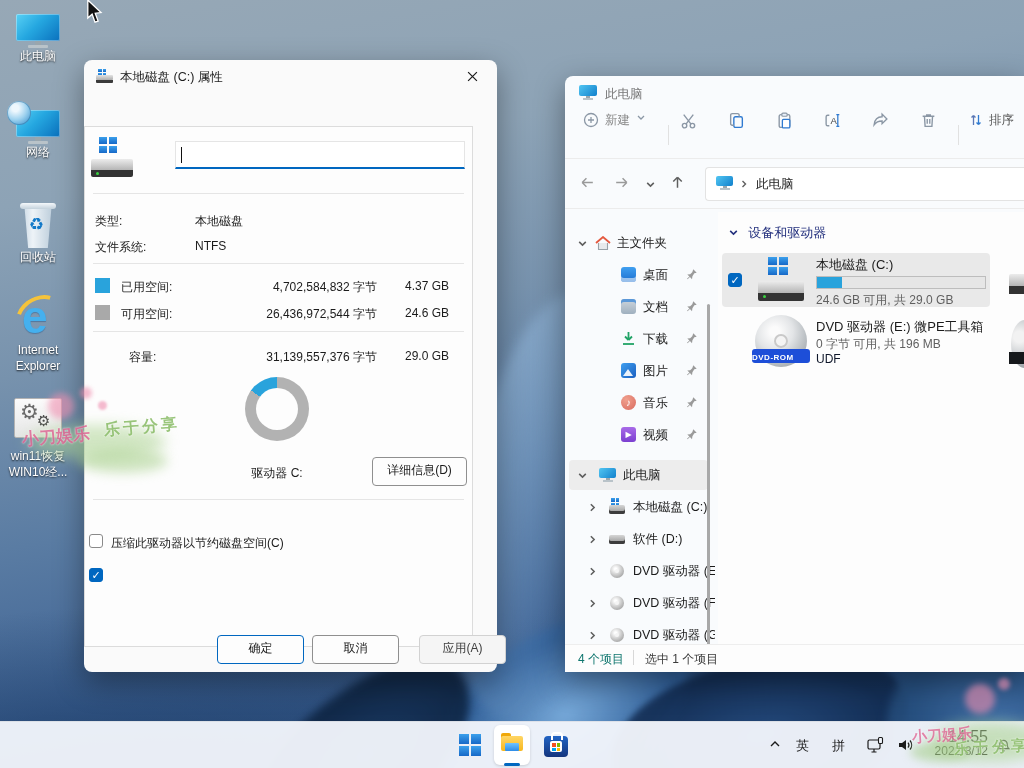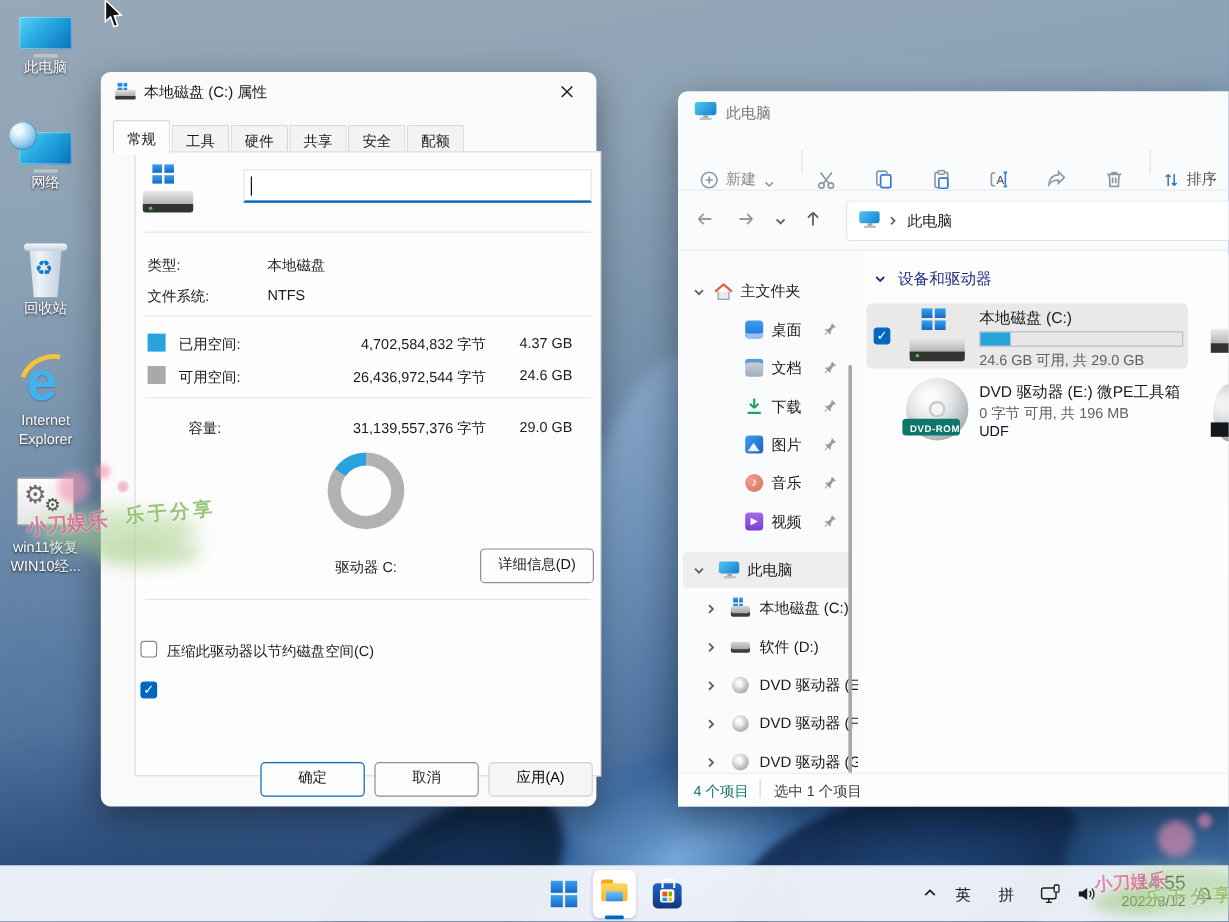--- a/index.html
+++ b/index.html
@@ -24,36 +24,36 @@
   
   .win{position:absolute;background:#fdfdfd;box-shadow:0 10px 30px rgba(0,0,0,.38);}
   .hline{position:absolute;height:1px;background:#e5e5e5;}
   
   .tab{position:relative;display:inline-block;padding:5px 11px 4px;border:1px solid #d9d9d9;border-bottom:none;
     background:#f3f3f3;margin-right:1px;font-size:12px;border-radius:2px 2px 0 0;color:#1b1b1b;}
   .tab.active{background:#fdfdfd;padding-top:7px;top:-2px;z-index:2;}
   .btn{position:absolute;height:27px;line-height:25px;text-align:center;background:#fdfdfd;
     border:1px solid #8f8f8f;border-radius:4px;font-size:12px;}
   .btn.default{border:1.5px solid #0067c0;}
-  .btn.disabled{background:#f5f5f5;border-color:#d2d2d2;color:#000000;}
+  .btn.disabled{background:#f5f5f5;border-color:#d2d2d2;color:#404040;margin-left:12px;}
   .cbx{position:absolute;width:14px;height:14px;border:1px solid #8a8a8a;border-radius:3px;background:#fff;box-sizing:border-box;}
   .cbx.on{background:#0067c0;border-color:#0067c0;color:#fff;font-size:11px;line-height:13px;text-align:center;}
   
   .nav-row{position:absolute;left:4px;width:139px;height:30px;line-height:30px;border-radius:4px;}
   .nav-row.sel{background:#ededed;}
   .nav-label{position:absolute;font-size:12.5px;white-space:nowrap;}
   .qsq{position:absolute;width:15px;height:15px;border-radius:3px;top:7px;}
   .drv-sm{position:absolute;top:11px;width:16px;height:9px;border-radius:2px;
     background:linear-gradient(#d6d6d6,#8f8f8f);box-shadow:inset 0 -3px 0 #3c3c3c;}
   .dvd-sm{position:absolute;top:8px;width:14px;height:14px;border-radius:50%;
     background:radial-gradient(circle at 40% 35%,#fff 8%,#ddd 35%,#aaa 75%,#8b8b8b);}
   .dvd-sm:after{content:"";position:absolute;left:5px;top:5px;width:4px;height:4px;border-radius:50%;background:#f5f5f5;}
   .pinw{position:absolute;right:10px;top:8px;}
   .chev{stroke:#5f5f5f;fill:none;stroke-width:1.4;}
-  .tbtn{position:absolute;top:0;height:46px;display:flex;align-items:flex-end;color:#8a8a8a;}
+  .tbtn{position:absolute;top:0;height:46px;display:flex;align-items:flex-start;color:#8a8a8a;}
   .tico{stroke:#8b97a5;fill:none;stroke-width:1.3;}
   .sep-v{position:absolute;top:13px;width:1px;height:20px;background:#e1e1e1;}
   
   .bigdrv{position:relative;width:46px;height:44px;}
   .winlogo{position:absolute;display:grid;grid-template-columns:1fr 1fr;grid-template-rows:1fr 1fr;gap:2px;}
   .winlogo i{background:linear-gradient(180deg,#3ba0ec,#1668c7);}
   .bigdrv .body{position:absolute;left:0;bottom:6px;width:46px;height:12px;background:linear-gradient(#ececec,#b5b5b5);border-radius:2px 2px 0 0;}
   .bigdrv .front{position:absolute;left:0;bottom:0;width:46px;height:8px;background:#333;border-radius:0 0 2px 2px;}
   .bigdrv .led{position:absolute;left:5px;bottom:3px;width:3px;height:3px;border-radius:50%;background:#39d23f;}
   
@@ -350,21 +350,21 @@
         <div style="position:absolute;left:94px;top:23px;width:168px;height:11px;background:#e6e6e6;border:1px solid #bdbdbd;">
           <div style="height: 11px; background: rgb(41, 163, 220); width: 15%;"></div>
         </div>
         <span style="position:absolute;left:94px;top:39px;font-size:12px;color:#606060;">24.6 GB 可用, 共 29.0 GB</span>
       </div>
 
       <div style="position:absolute;left:4px;top:100px;width:268px;height:58px;">
         <div style="position:absolute;left:33px;top:3px;width:52px;height:52px;">
           <div style="position:absolute;width:52px;height:52px;border-radius:50%;background:radial-gradient(circle at 38% 32%,#fbfbfb 10%,#e3e5e7 38%,#b9bec2 66%,#8f959a 95%);"></div>
           <div style="position:absolute;left:19px;top:19px;width:14px;height:14px;border-radius:50%;background:#f4f4f4;box-shadow:inset 0 0 0 2px #c9c9c9;"></div>
-          <div style="position:absolute;left:-3px;top:34px;width:48px;height:14px;background:#0f766e;border-radius:3px;text-align:right;">
+          <div style="position:absolute;left:-3px;top:34px;width:58px;height:14px;background:#1d4ed8;border-radius:3px;text-align:left;">
             <span style="font-size:8px;font-weight:bold;color:#fff;line-height:14px;letter-spacing:.5px;">DVD-ROM</span>
           </div>
         </div>
         <span style="position:absolute;left:94px;top:6px;font-size:13px;white-space:nowrap;">DVD 驱动器 (E:) 微PE工具箱</span>
         <span style="position:absolute;left:94px;top:24px;font-size:12px;color:#606060;">0 字节 可用, 共 196 MB</span>
         <span style="position:absolute;left:94px;top:40px;font-size:12px;color:#0f172a;">UDF</span>
       </div>
 
       <div style="position:absolute;right:-8px;top:48px;width:24px;height:36px;">
         <span style="position:absolute;left:0;bottom:10px;width:24px;height:12px;background:linear-gradient(#ececec,#b5b5b5);border-radius:2px 2px 0 0;"></span>
@@ -397,25 +397,22 @@
         <span style="position:absolute;left:0;top:11px;width:17px;height:3px;background:#3a3a3a;border-radius:0 0 1px 1px;"></span>
       </span>
       <span style="position:absolute;left:36px;top:9px;font-size:12.5px;">本地磁盘 (C:) 属性</span>
       <div style="position:absolute;right:8px;top:6px;width:34px;height:22px;text-align:center;border-radius:4px;">
         <svg width="11" height="11" viewBox="0 0 10 10" style="margin-top:5px">
             <path d="M1 1l8 8M9 1L1 9" stroke="#1b1b1b" stroke-width="1.1"></path>
           </svg>
       </div>
     </div>
 
-    <div style="position:absolute;left:10px;top:42px;height:26px;">
-      <span class="tab active">常规</span><span class="tab">工具</span><span class="tab">硬件</span><span class="tab">共享</span><span class="tab">安全</span><span class="tab">配额</span>
-    </div>
-
-    <div style="position:absolute;left:28px;top:66px;width:389px;height:521px;background:#fdfdfd;border:1px solid #dcdcdc;box-sizing:border-box;">
+
+    <div style="position:absolute;left:0;top:66px;width:389px;height:521px;background:#fdfdfd;border:1px solid #dcdcdc;box-sizing:border-box;">
 
       <div class="bigdrv" style="position:absolute;left:6px;top:10px;width:42px;height:40px">
         <span class="winlogo" style="left:8px;top:0;width:18px;height:16px;">
             <i></i>
             <i></i>
             <i></i>
             <i></i>
           </span>
         <span class="body" style="width:42px;bottom:7px;height:11px"></span>
         <span class="front" style="width:42px;height:7px"></span>

